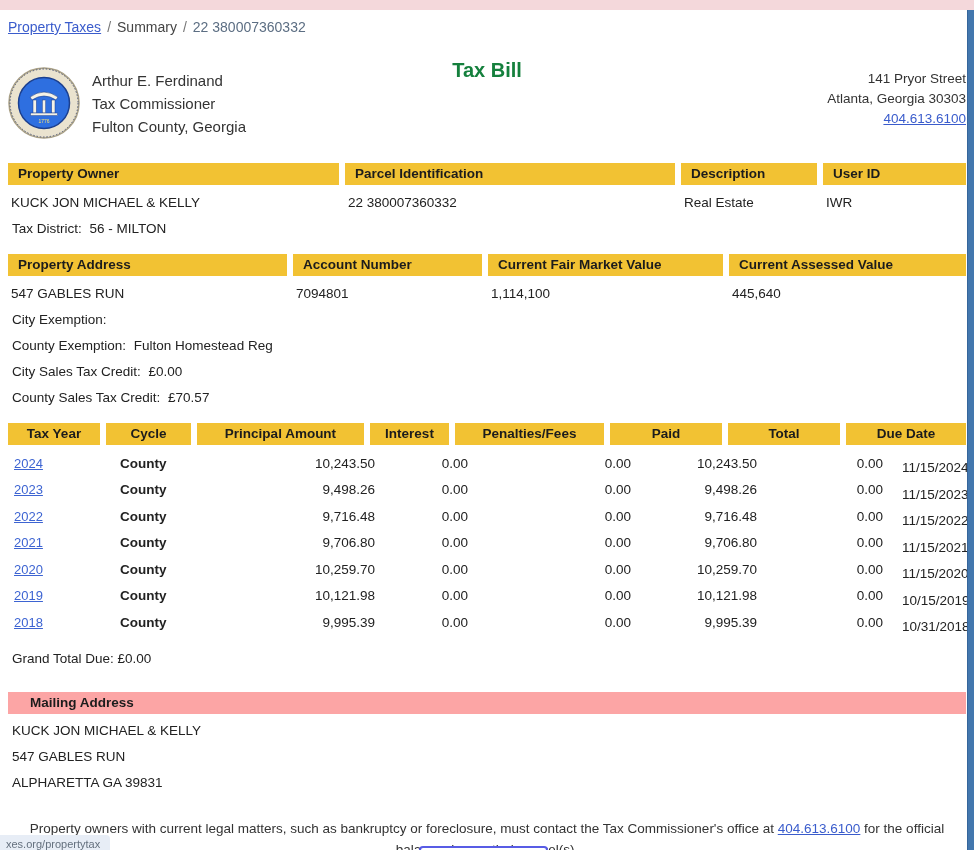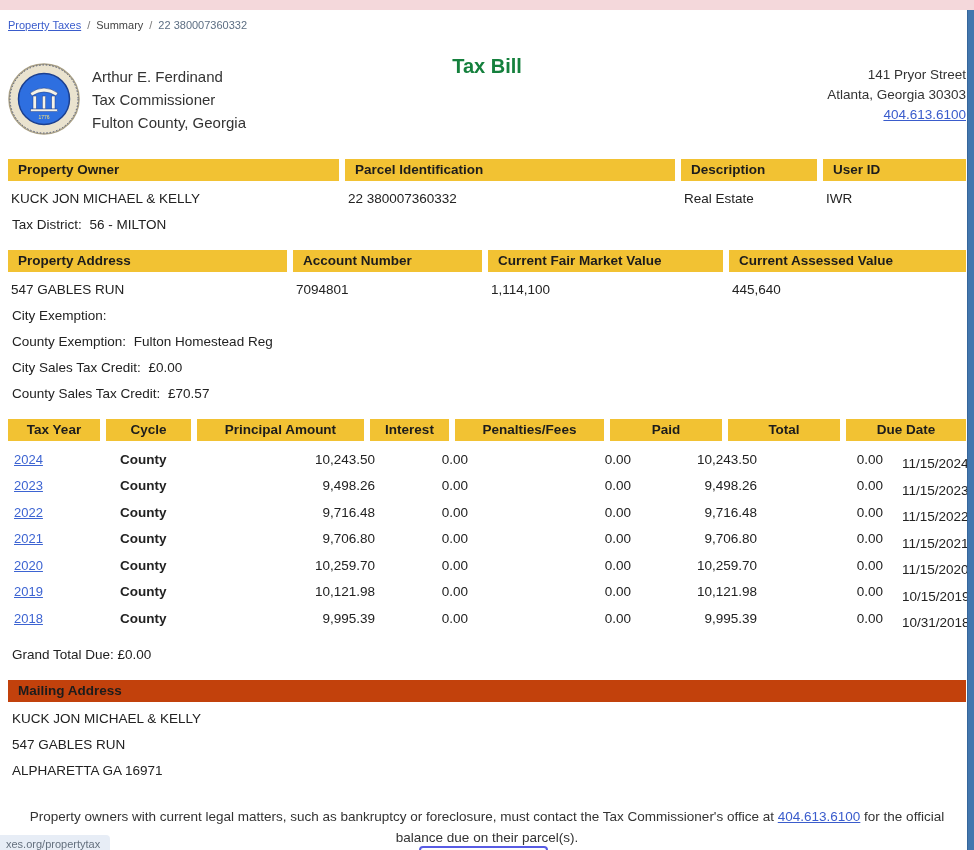--- a/index.html
+++ b/index.html
@@ -8,21 +8,21 @@
     font-family:"Liberation Sans", sans-serif;
     background:#ffffff; color:#222;
     position:relative; overflow:hidden;
     font-size:13.5px;
   }
   .topbar { height:10px; width:100%; background:#F4D8DB; }
   .scroll-strip { position:absolute; top:10px; right:0; width:7px; bottom:0; background:#4377AE; border-left:1px solid #35659B; }
   .content { width:958px; margin:0 8px; }
 
   
-  .breadcrumb { padding:9px 0 0 0; font-size:11px; color:#5b5b5b; }
+  .breadcrumb { padding:9px 0 0 0; font-size:14px; color:#5b5b5b; }
   .breadcrumb a { color:#3A5CCC; text-decoration:underline; }
   .crumb-sep { color:#777; margin:0 6px; }
   .crumb-current { color:#5C6E83; }
   .crumb-mid { color:#444; }
 
   
   .header { position:relative; height:122px; margin-top:6px; }
   .page-title { position:absolute; left:0; right:0; top:18px; text-align:center; font-size:20px; font-weight:bold; color:#15803d; }
   .brand { position:absolute; left:0; top:26px; display:flex; align-items:center; }
   .seal { width:72px; height:72px; margin-right:12px; flex:0 0 auto; }
@@ -54,21 +54,21 @@
   .trow { display:grid; grid-template-columns:92px 85px 167px 79px 149px 112px 112px 1fr; column-gap:14px; height:26.5px; align-items:center; }
   .tcell { white-space:nowrap; line-height:18px; }
   .tcell.link { color:#3D64D2; text-decoration:underline; padding-left:6px; font-size:13px; }
   .tcell.left { padding-left:6px;font-weight:bold; }
   .tcell.num { text-align:right; padding-right:5px; }
   .trow .tcell:last-child { padding-right:2px;margin-top:9px; }
 
   .grand-total { margin:14px 0 0 4px; line-height:18px; }
 
   
-  .mail-header { background:#c2410c; height:22px; line-height:22px; font-weight:bold; color:#1c1c1c; padding-left:10px; margin-top:16px; }
+  .mail-header { background:#fca5a5; height:22px; line-height:22px; font-weight:bold; color:#1c1c1c; padding-left:22px; margin-top:24px; }
   .mail-line { margin:8px 0 0 4px; line-height:18px; }
 
   
   .footer-note { margin-top:26px; text-align:center; color:#333; line-height:21px; padding:0 6px; }
   .footer-note a { color:#3A5CCC; text-decoration:underline; }
 
   
   .status-chip {
     position:absolute; left:0; bottom:0; height:15px;
     background:#E7EDF6; color:#64707e; font-size:11px;
@@ -254,21 +254,21 @@
     </div>
 
   <div class="grand-total">
     <span class="lbl">Grand Total Due:</span>
     <span class="val">£0.00</span>
   </div>
 
   <div class="mail-header">Mailing Address</div>
   <div class="mail-line">KUCK JON MICHAEL &amp; KELLY</div>
   <div class="mail-line">547 GABLES RUN</div>
-  <div class="mail-line">ALPHARETTA GA 16971</div>
+  <div class="mail-line">ALPHARETTA GA 39831</div>
 
   <div class="footer-note">
     <span>Property owners with current legal matters, such as bankruptcy or foreclosure, must contact the Tax Commissioner's office at </span><a href="#">404.613.6100</a><span> for the official balance due on their parcel(s).</span>
   </div>
 
 </div>
 
 <div class="status-chip">xes.org/propertytax</div>
 <button class="cutoff-button"></button>
 

